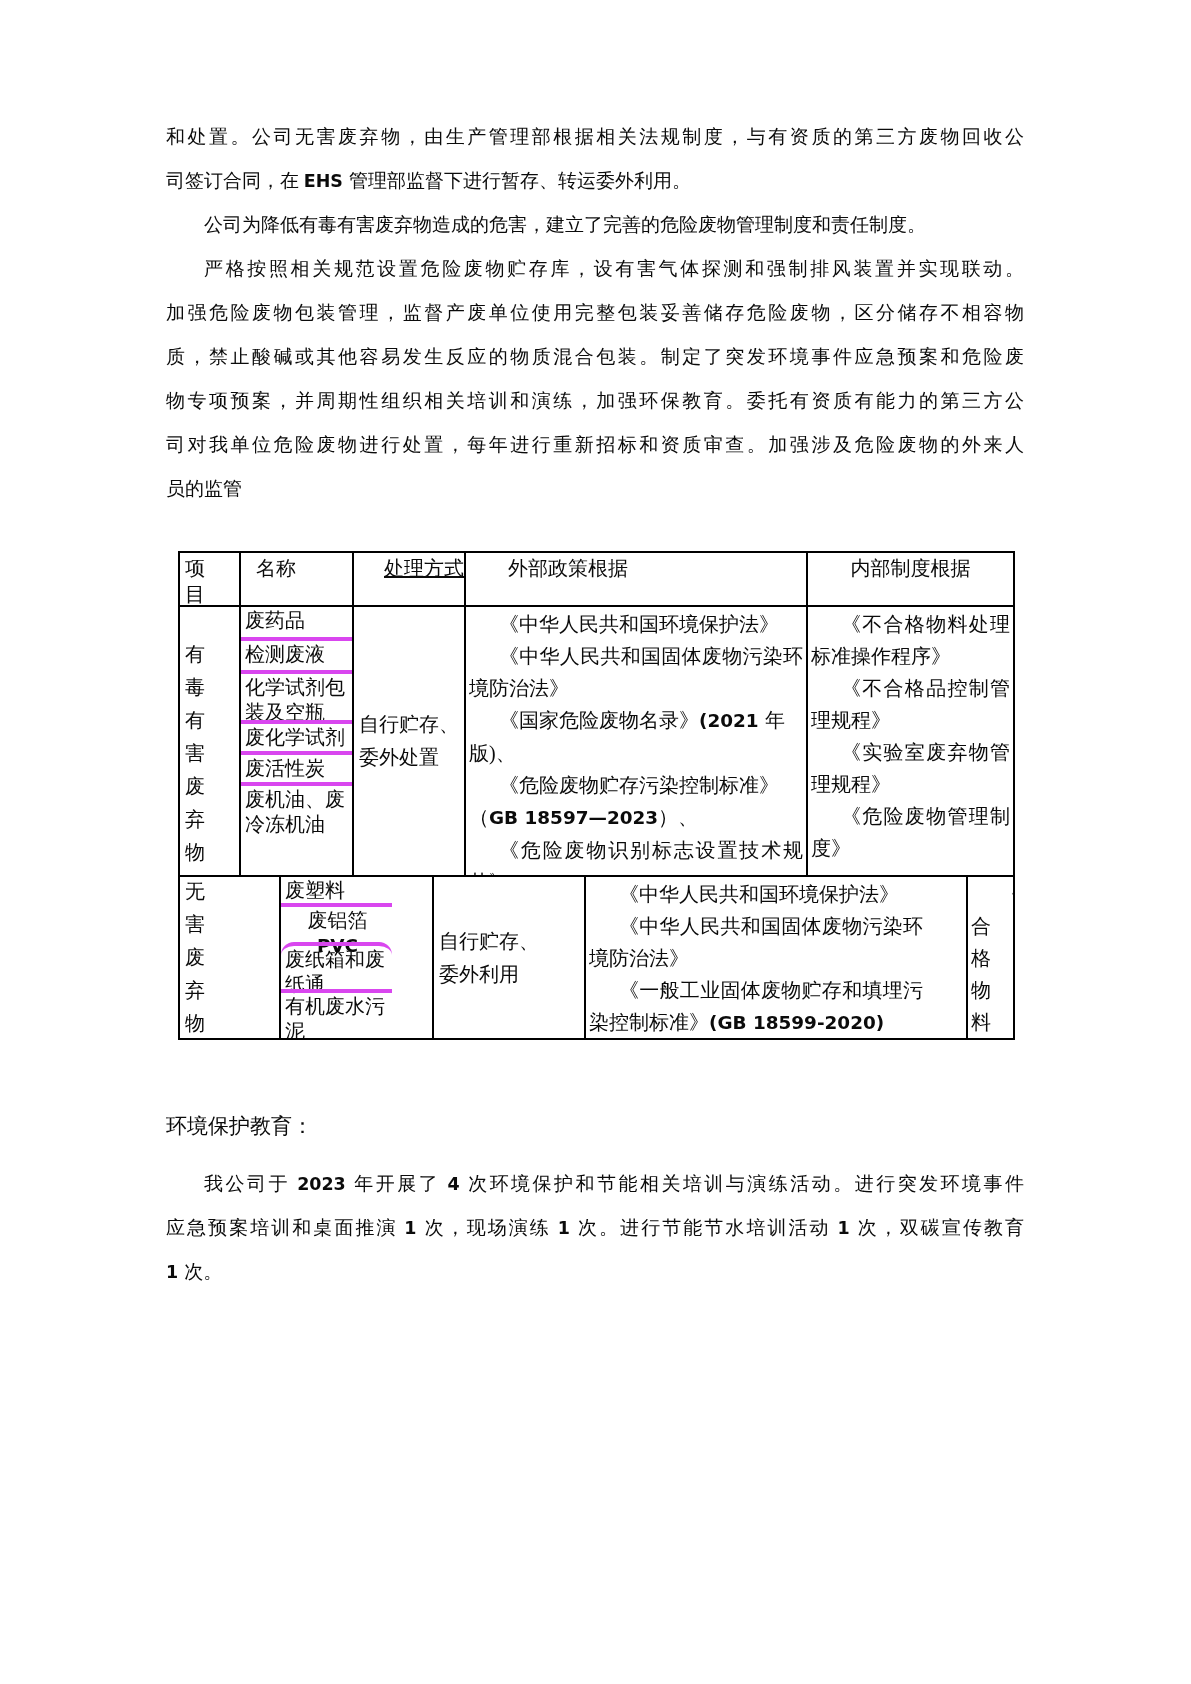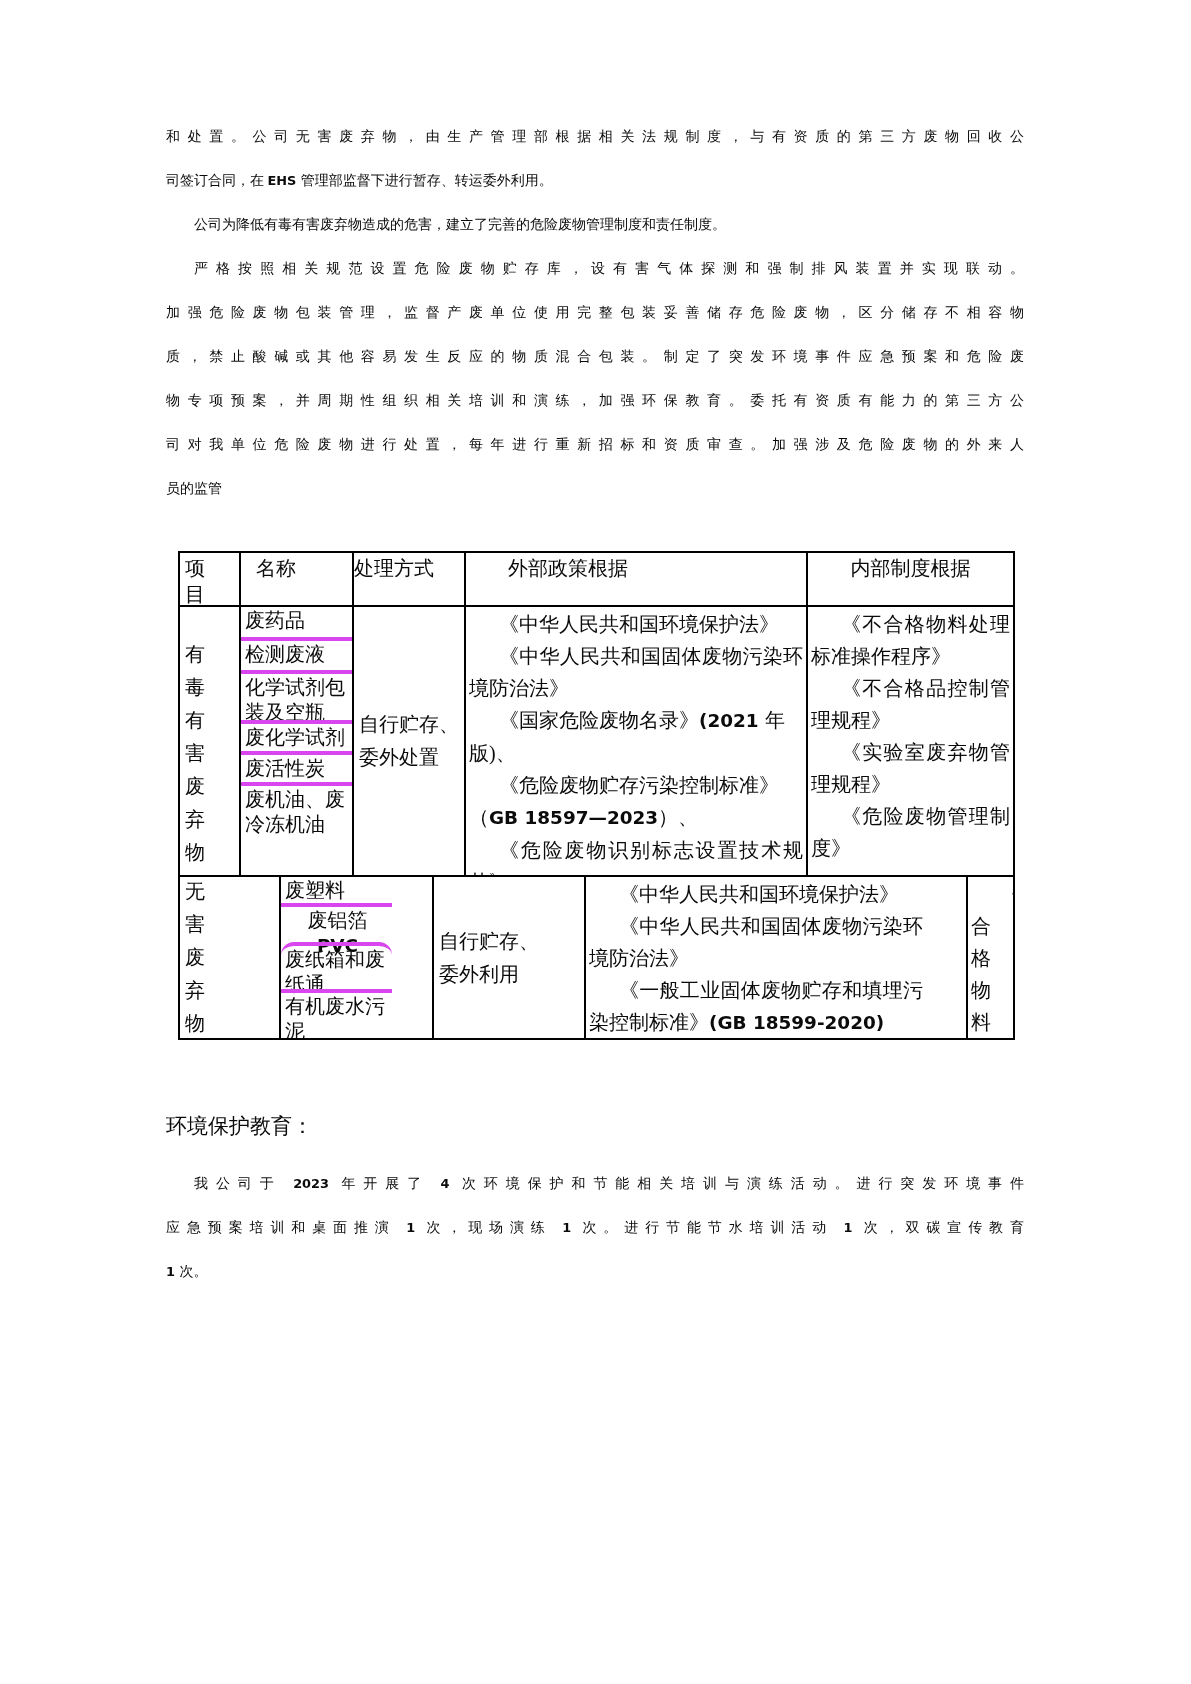--- a/index.html
+++ b/index.html
@@ -4,42 +4,42 @@
 <style>
   html,body { margin:0; padding:0; background:#ffffff; }
   .page {
     position:relative; width:1191px; height:1684px; background:#ffffff;
     color:#0b0b0b; font-family:"Liberation Serif", serif; overflow:hidden;
   }
   .lat { font-family:"DejaVu Sans", sans-serif; font-weight:600; font-size:0.92em; }
 
   
   .para-block { position:absolute; left:166px; width:858px; }
-  .p-line { font-size:14px; line-height:44px; text-align:left; }
+  .p-line { font-size:19px; line-height:44px; text-align:left; }
   .para-block .p-line.j  { text-align:justify; text-align-last:justify; }
   .para-block .p-line.ij { text-align:justify; text-align-last:justify; text-indent:2em; }
   .para-block .p-line.if { text-indent:2em; }
 
   
   .section-heading { position:absolute; left:166px; top:1104px; font-size:21px; line-height:44px; }
 
   
   .wtable {
     position:absolute; left:178px; top:551px; width:837px;
     border:2px solid #000; box-sizing:border-box; font-size:20px;
   }
   .trow { display:flex; box-sizing:border-box; }
   .trow + .trow { border-top:2px solid #000; }
   .cell { box-sizing:border-box; overflow:hidden; }
   .cell + .cell { border-left:2px solid #000; }
 
   .hc { line-height:26px; padding-top:2px; }
   .hc.h-cat { padding-left:5px; }
   .hc.h-name { padding-left:15px; }
-  .hc.h-center { text-align:left; }
+  .hc.h-center { text-align:right;text-decoration:underline; }
   .hc.h-ext { padding-left:42px; }
   .hc.h-int { text-align:center; }
 
   .cell.cat { display:flex; flex-direction:column; justify-content:center; padding-left:5px; }
   .cat-line { line-height:33px; }
 
   .cell.names { display:flex; flex-direction:column; }
   .subcell { box-sizing:border-box; padding:1px 2px 0 4px; }
   .subcell + .subcell { border-top:4px solid #d946ef; }
   .subcell.flexfill { flex:1 1 auto; }

